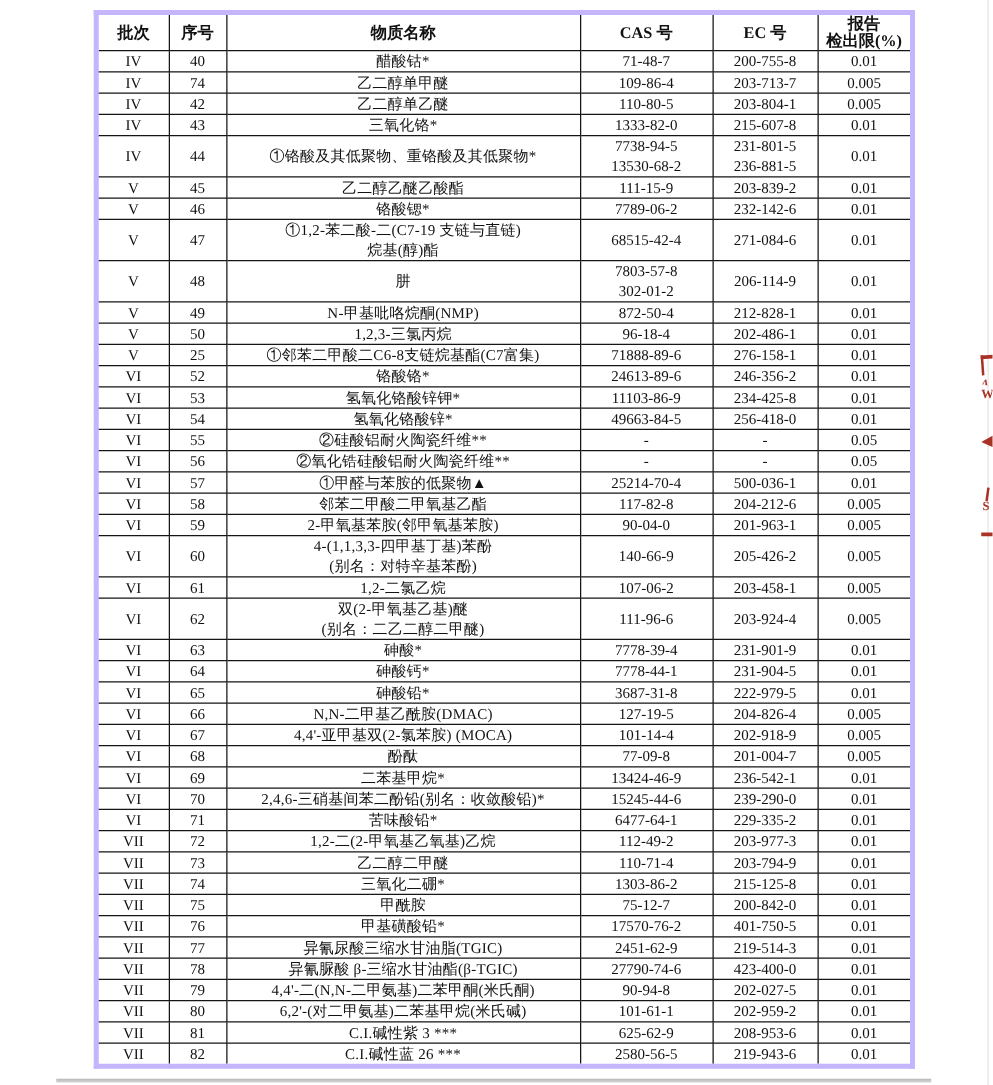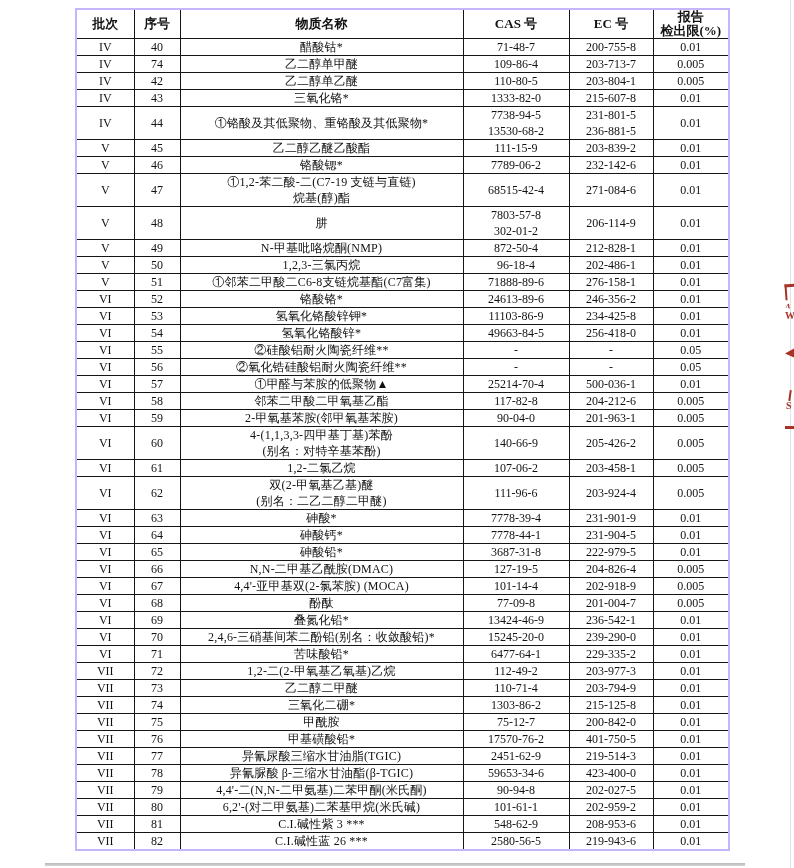--- a/index.html
+++ b/index.html
@@ -13,21 +13,21 @@
     position:absolute; left:75px; top:8px; width:653px;
     border-collapse:collapse; table-layout:fixed;
   }
   .doc-table th, .doc-table td {
     border:1px solid #151515;
     text-align:center; vertical-align:middle;
     padding:0 2px;
     white-space:pre-line;
     overflow:hidden;
   }
-  .doc-table { border:2px solid #c4b5fd;padding-left:16px; }
+  .doc-table { border:4px solid #c4b5fd;padding-left:16px; }
   .doc-table th {
     font-size:13px; font-weight:bold; height:28px; line-height:14px;
   }
   .doc-table td {
     font-size:12px; line-height:16px; height:16px;
   }
   td.name-cell { letter-spacing:0.2px; }
   
   .page-edge-vertical {
     position:absolute; left:790px; top:0; width:1px; height:868px;
@@ -167,21 +167,21 @@
       <tr>
         <td class="batch-cell">V</td>
         <td class="no-cell">50</td>
         <td class="name-cell">1,2,3-三氯丙烷</td>
         <td class="cas-cell">96-18-4</td>
         <td class="ec-cell">202-486-1</td>
         <td class="limit-cell">0.01</td>
       </tr>
       <tr>
         <td class="batch-cell">V</td>
-        <td class="no-cell">51</td>
+        <td class="no-cell">25</td>
         <td class="name-cell">①邻苯二甲酸二C6-8支链烷基酯(C7富集)</td>
         <td class="cas-cell">71888-89-6</td>
         <td class="ec-cell">276-158-1</td>
         <td class="limit-cell">0.01</td>
       </tr>
       <tr>
         <td class="batch-cell">VI</td>
         <td class="no-cell">52</td>
         <td class="name-cell">铬酸铬*</td>
         <td class="cas-cell">24613-89-6</td>
@@ -314,30 +314,30 @@
         <td class="batch-cell">VI</td>
         <td class="no-cell">68</td>
         <td class="name-cell">酚酞</td>
         <td class="cas-cell">77-09-8</td>
         <td class="ec-cell">201-004-7</td>
         <td class="limit-cell">0.005</td>
       </tr>
       <tr>
         <td class="batch-cell">VI</td>
         <td class="no-cell">69</td>
-        <td class="name-cell">叠氮化铅*</td>
+        <td class="name-cell">二苯基甲烷*</td>
         <td class="cas-cell">13424-46-9</td>
         <td class="ec-cell">236-542-1</td>
         <td class="limit-cell">0.01</td>
       </tr>
       <tr>
         <td class="batch-cell">VI</td>
         <td class="no-cell">70</td>
         <td class="name-cell">2,4,6-三硝基间苯二酚铅(别名：收敛酸铅)*</td>
-        <td class="cas-cell">15245-20-0</td>
+        <td class="cas-cell">15245-44-6</td>
         <td class="ec-cell">239-290-0</td>
         <td class="limit-cell">0.01</td>
       </tr>
       <tr>
         <td class="batch-cell">VI</td>
         <td class="no-cell">71</td>
         <td class="name-cell">苦味酸铅*</td>
         <td class="cas-cell">6477-64-1</td>
         <td class="ec-cell">229-335-2</td>
         <td class="limit-cell">0.01</td>
@@ -387,21 +387,21 @@
         <td class="no-cell">77</td>
         <td class="name-cell">异氰尿酸三缩水甘油脂(TGIC)</td>
         <td class="cas-cell">2451-62-9</td>
         <td class="ec-cell">219-514-3</td>
         <td class="limit-cell">0.01</td>
       </tr>
       <tr>
         <td class="batch-cell">VII</td>
         <td class="no-cell">78</td>
         <td class="name-cell">异氰脲酸 β-三缩水甘油酯(β-TGIC)</td>
-        <td class="cas-cell">59653-34-6</td>
+        <td class="cas-cell">27790-74-6</td>
         <td class="ec-cell">423-400-0</td>
         <td class="limit-cell">0.01</td>
       </tr>
       <tr>
         <td class="batch-cell">VII</td>
         <td class="no-cell">79</td>
         <td class="name-cell">4,4'-二(N,N-二甲氨基)二苯甲酮(米氏酮)</td>
         <td class="cas-cell">90-94-8</td>
         <td class="ec-cell">202-027-5</td>
         <td class="limit-cell">0.01</td>
@@ -411,21 +411,21 @@
         <td class="no-cell">80</td>
         <td class="name-cell">6,2'-(对二甲氨基)二苯基甲烷(米氏碱)</td>
         <td class="cas-cell">101-61-1</td>
         <td class="ec-cell">202-959-2</td>
         <td class="limit-cell">0.01</td>
       </tr>
       <tr>
         <td class="batch-cell">VII</td>
         <td class="no-cell">81</td>
         <td class="name-cell">C.I.碱性紫 3 ***</td>
-        <td class="cas-cell">548-62-9</td>
+        <td class="cas-cell">625-62-9</td>
         <td class="ec-cell">208-953-6</td>
         <td class="limit-cell">0.01</td>
       </tr>
       <tr>
         <td class="batch-cell">VII</td>
         <td class="no-cell">82</td>
         <td class="name-cell">C.I.碱性蓝 26 ***</td>
         <td class="cas-cell">2580-56-5</td>
         <td class="ec-cell">219-943-6</td>
         <td class="limit-cell">0.01</td>

